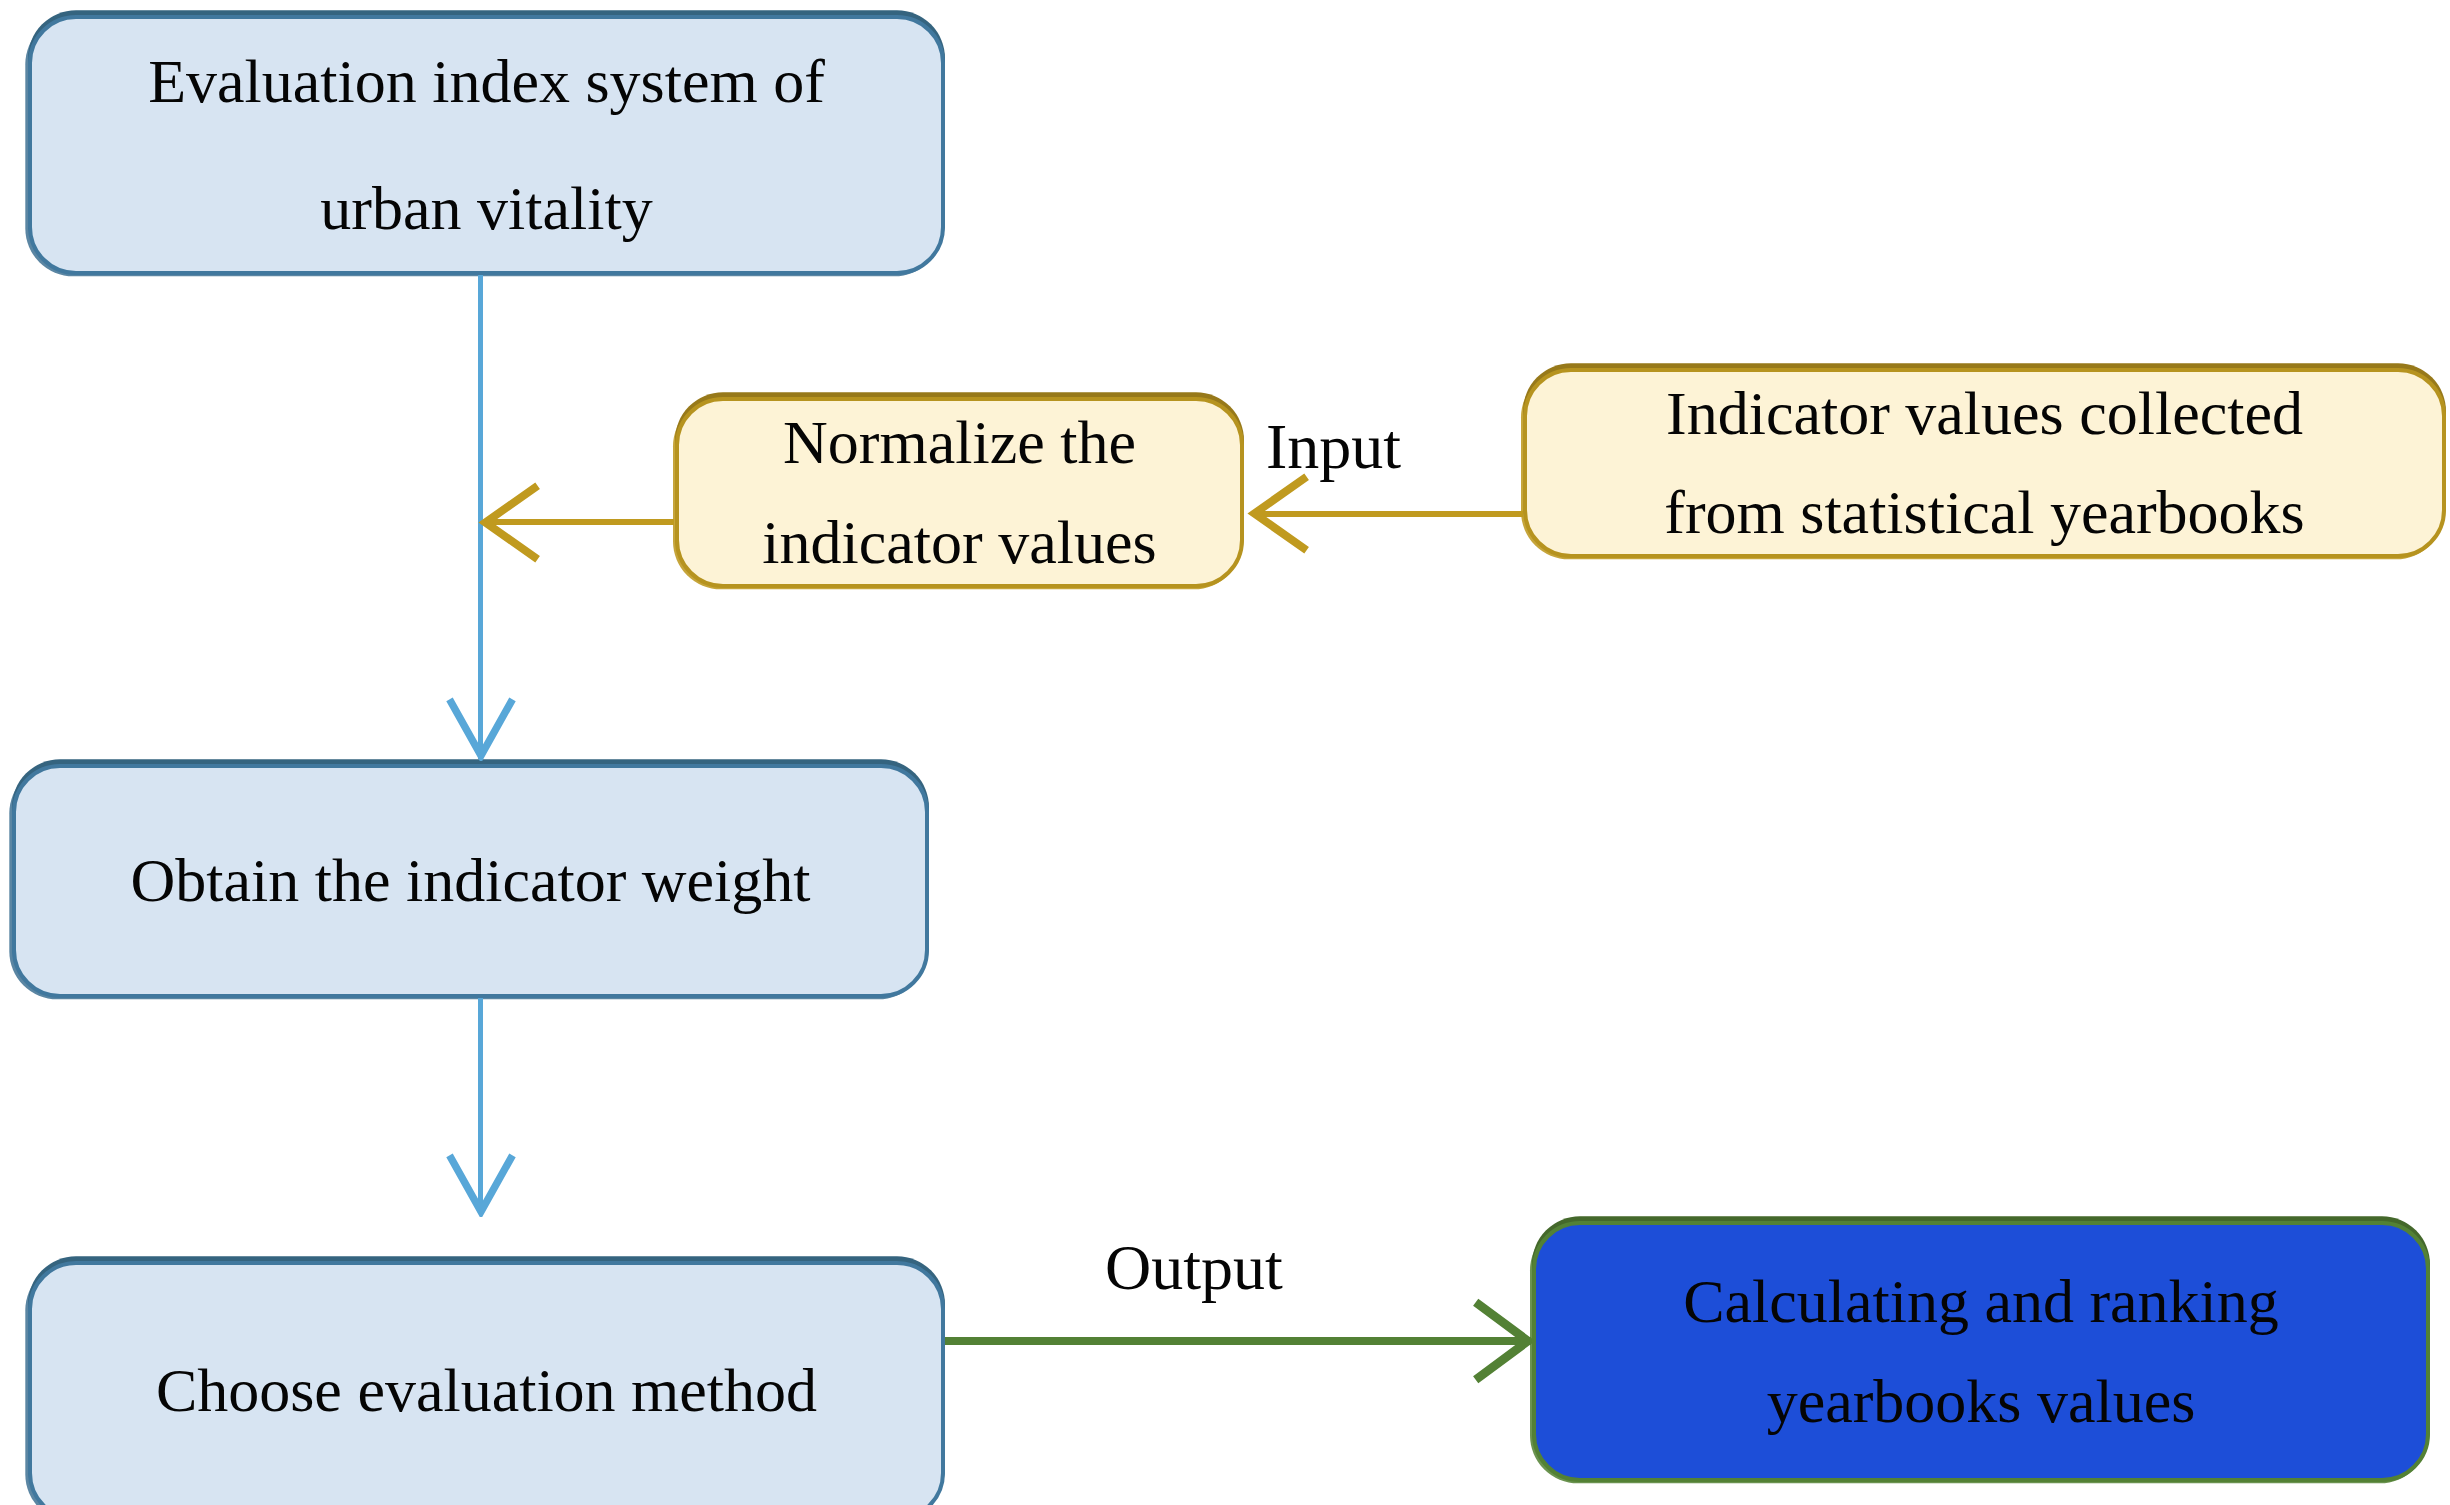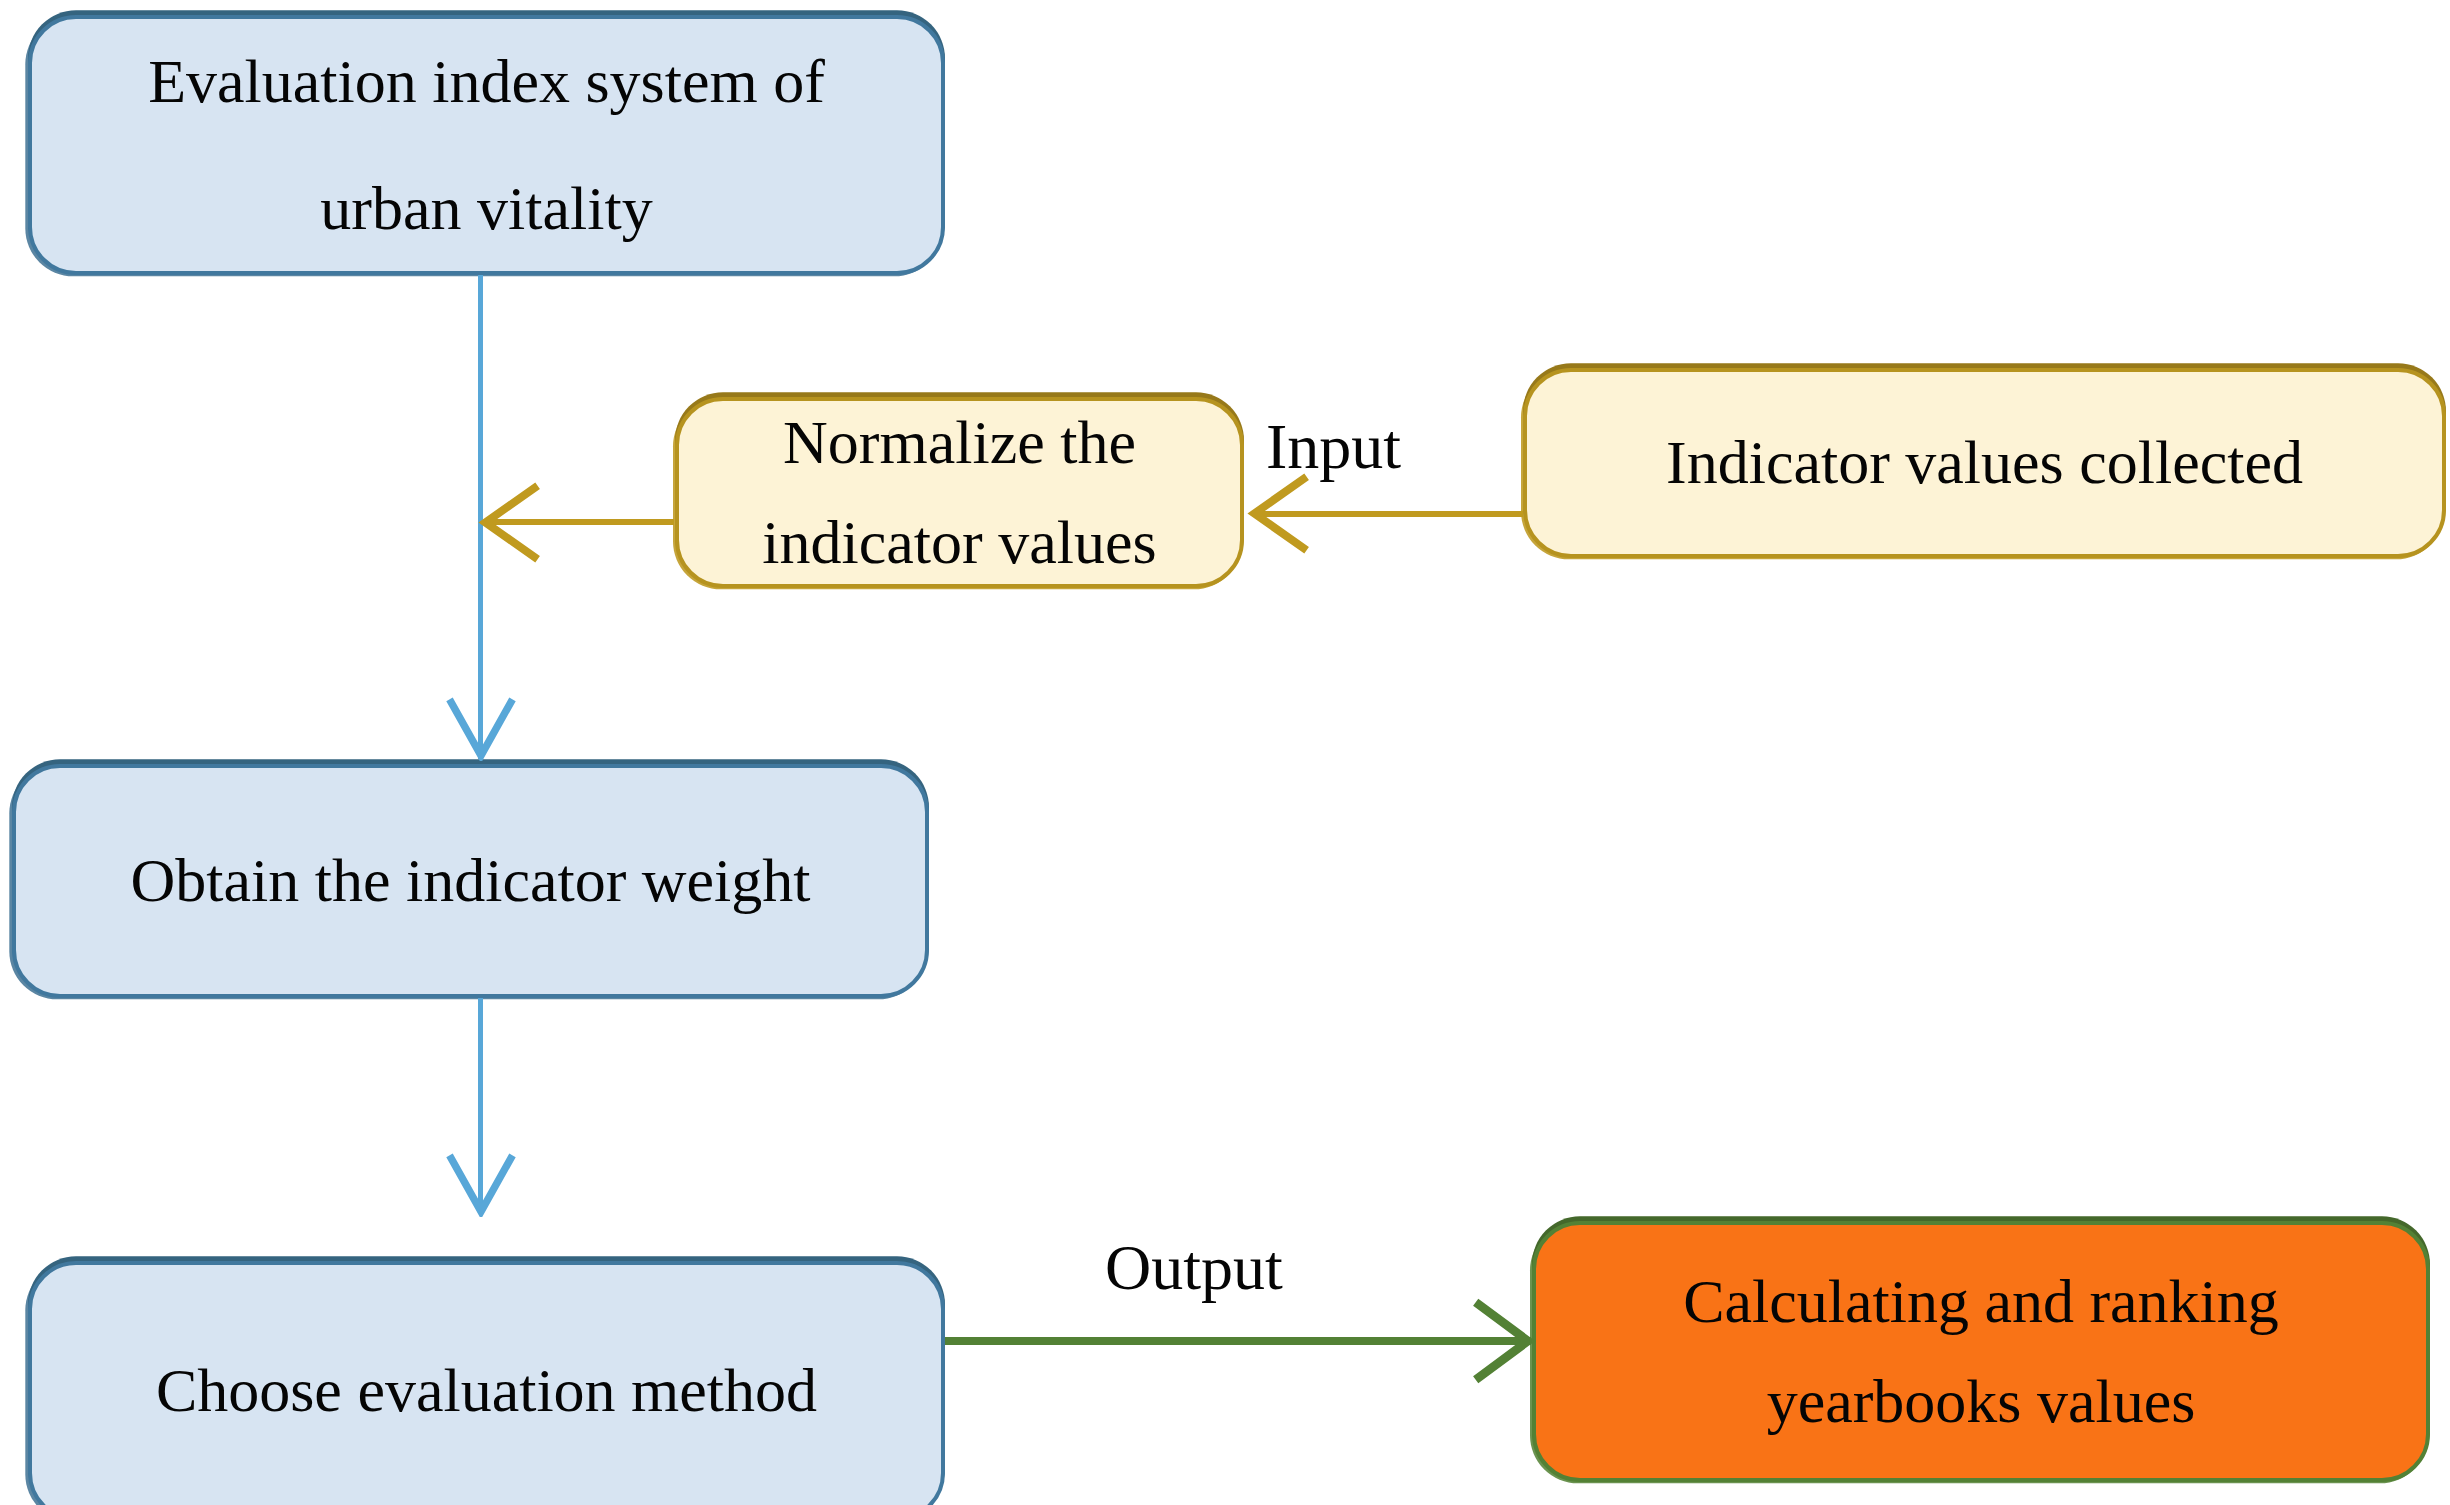--- a/index.html
+++ b/index.html
@@ -29,21 +29,21 @@
     border:4.7px solid #41789e;
     box-shadow:0 -4.7px 0 0 #35647f, -2.7px 1.3px 0 0 #5b86a3;
     gap:28px;
   }
   .node-gold{
     background:#fdf3d6;
     border:4.7px solid #b6931f;
     box-shadow:0 -4.7px 0 0 #97791a, -2px 1.3px 0 0 #c6a53b;
   }
   .node-green{
-    background:#f97316;
+    background:#1d4ed8;
     border:4.7px solid #538135;
     box-shadow:0 -4.7px 0 0 #44682b, -2px 1.3px 0 0 #6b9350;
   }
   .hline,.vline{position:absolute;}
   .hline{height:6px;}
   .vline{width:4.7px;}
   .line-blue{background:#58a7d8;}
   .line-gold{background:#c09a1f;}
   .line-green{background:#538135;height:8px;}
   .arrowhead{position:absolute;}
@@ -63,20 +63,21 @@
     <span>urban vitality</span>
   </div>
 
   <div class="node node-gold" style="left:675px;top:397px;width:569px;height:191px;">
     <span>Normalize the</span>
     <span>indicator values</span>
   </div>
 
   <div class="node node-gold" style="left:1523px;top:368px;width:923px;height:190px;">
     <span>Indicator values collected</span>
+    <span>from statistical yearbooks</span>
   </div>
 
   <div class="node node-blue" style="left:12px;top:764px;width:917px;height:234px;">
     <span>Obtain the indicator weight</span>
   </div>
 
   <div class="node node-blue" style="left:28px;top:1261px;width:917px;height:260px;">
     <span>Choose evaluation method</span>
   </div>
 

